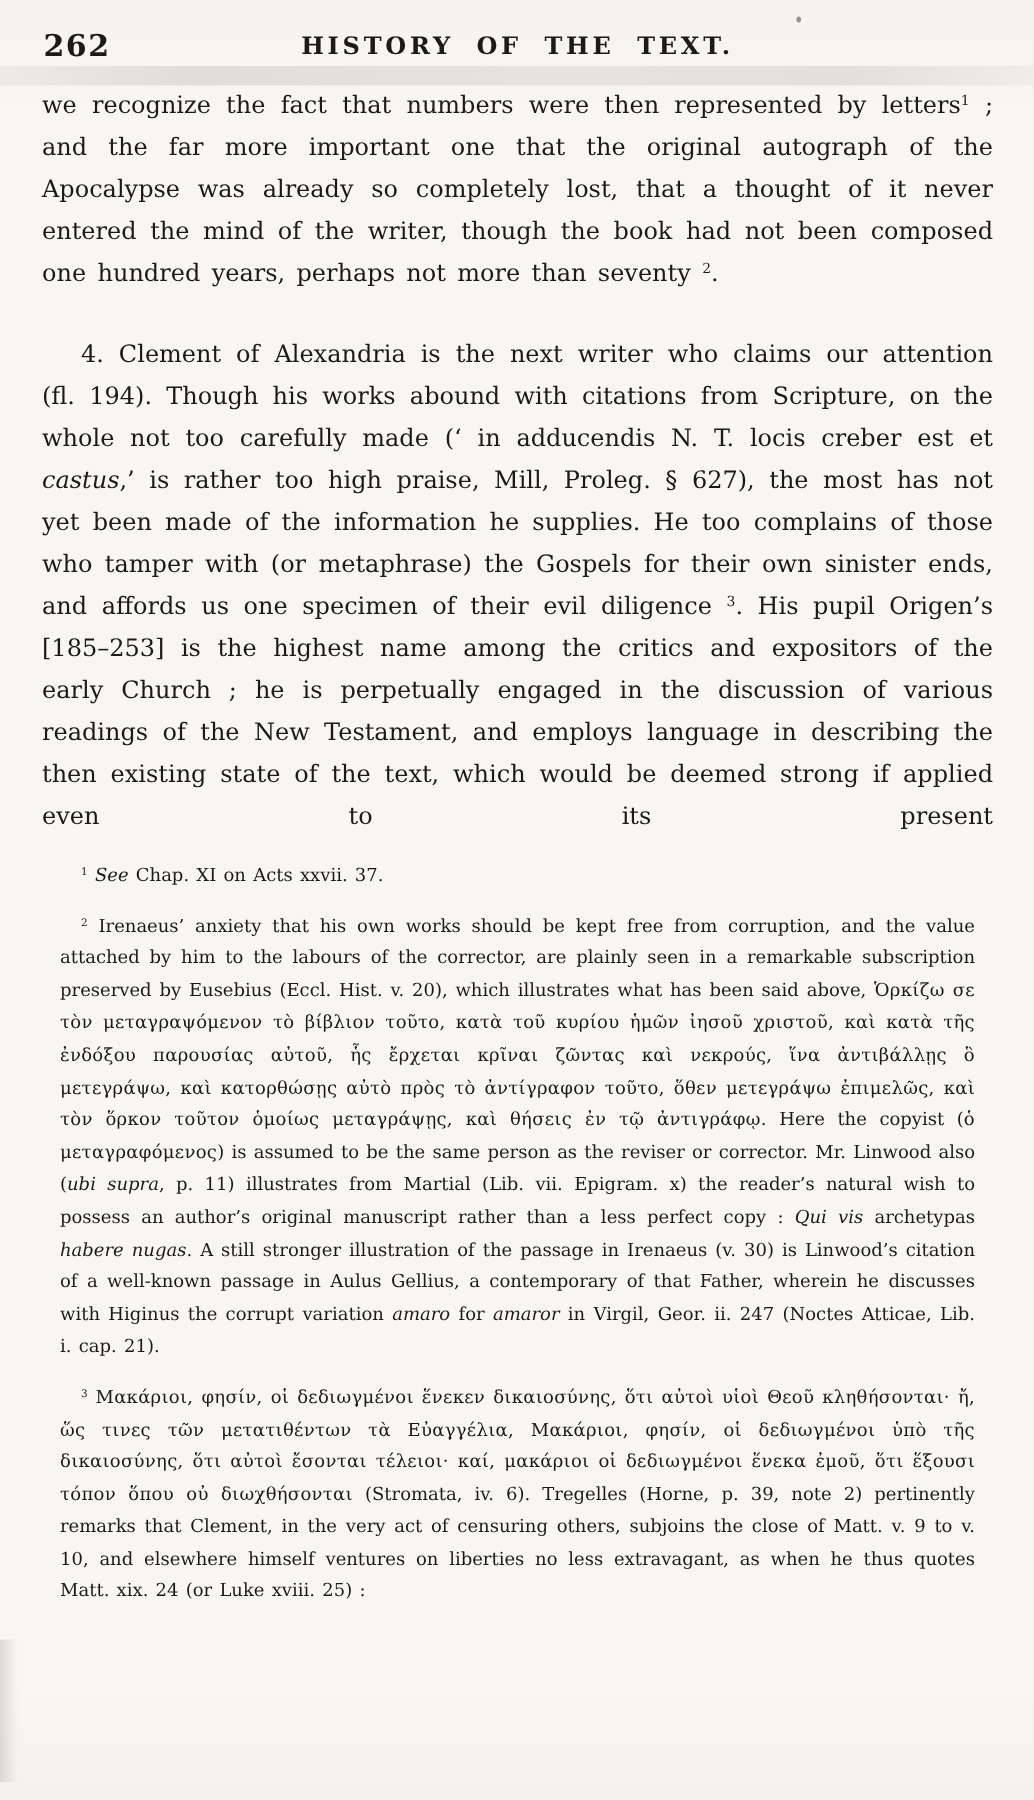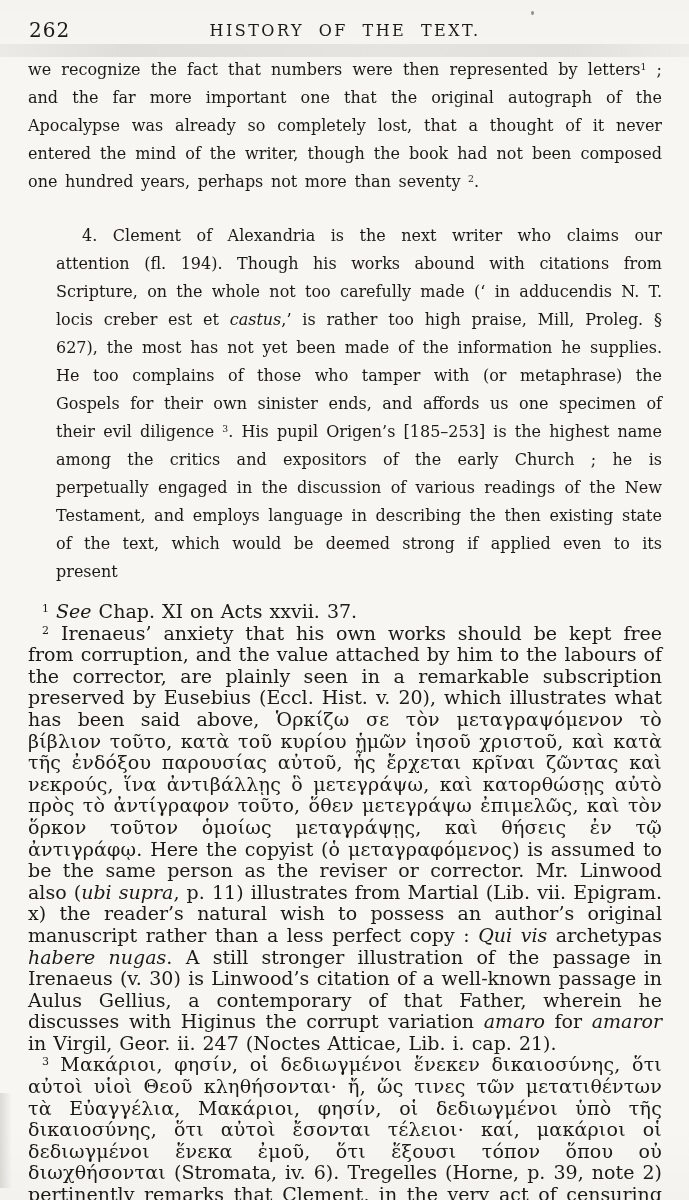--- a/index.html
+++ b/index.html
@@ -26,38 +26,38 @@
     position: absolute; left: 531px; top: 11px; width: 3px; height: 4px;
     background: #5d5a53; border-radius: 50%; opacity: 0.65;
   }
   .smudge {
     position: absolute; left: 0; top: 1093px; width: 12px; height: 95px;
     background: linear-gradient(to right, rgba(110,108,102,0.20), rgba(110,108,102,0));
   }
   .page-header { position: relative; height: 32px; margin-bottom: 8px; }
   .page-num {
     position: absolute; left: 1px; top: 2px;
-    font-size: 20px; font-weight: 400; letter-spacing: 1px;
+    font-size: 20px; font-weight: 700; letter-spacing: 1px;
   }
   .running-title {
     position: absolute; left: 0; right: 0; top: 5px; text-align: center;
-    font-size: 16px; font-weight: 400; letter-spacing: 2.5px; word-spacing: 7px;
+    font-size: 16px; font-weight: 700; letter-spacing: 2.5px; word-spacing: 7px;
   }
   .body-text p {
     margin: 0;
     font-size: 16px; line-height: 28px;
     text-align: justify;
     word-spacing: 2.5px;
   }
-  .body-text p.indent { text-indent: 26px; margin-top: 26px; margin-left: 28px; }
+  .body-text p.indent { text-indent: 26px; margin-top: 26px; }
   .body-text p.fill-last { text-align-last: justify; }
   .footnotes { margin-top: 15px; }
   .footnotes p {
-    margin: 0;
-    font-size: 19px; line-height: 21.6px;
+    margin: 12px;
+    font-size: 12px; line-height: 21.6px;
     text-align: justify;
     text-indent: 14px;
     word-spacing: 1px;
   }
   sup.sup { font-size: 58%; line-height: 0; vertical-align: baseline; position: relative; top: -0.55em; }
   .i { font-style: italic; }
   .g { letter-spacing: 0.2px; }
 </style>
 </head>
 <body>

